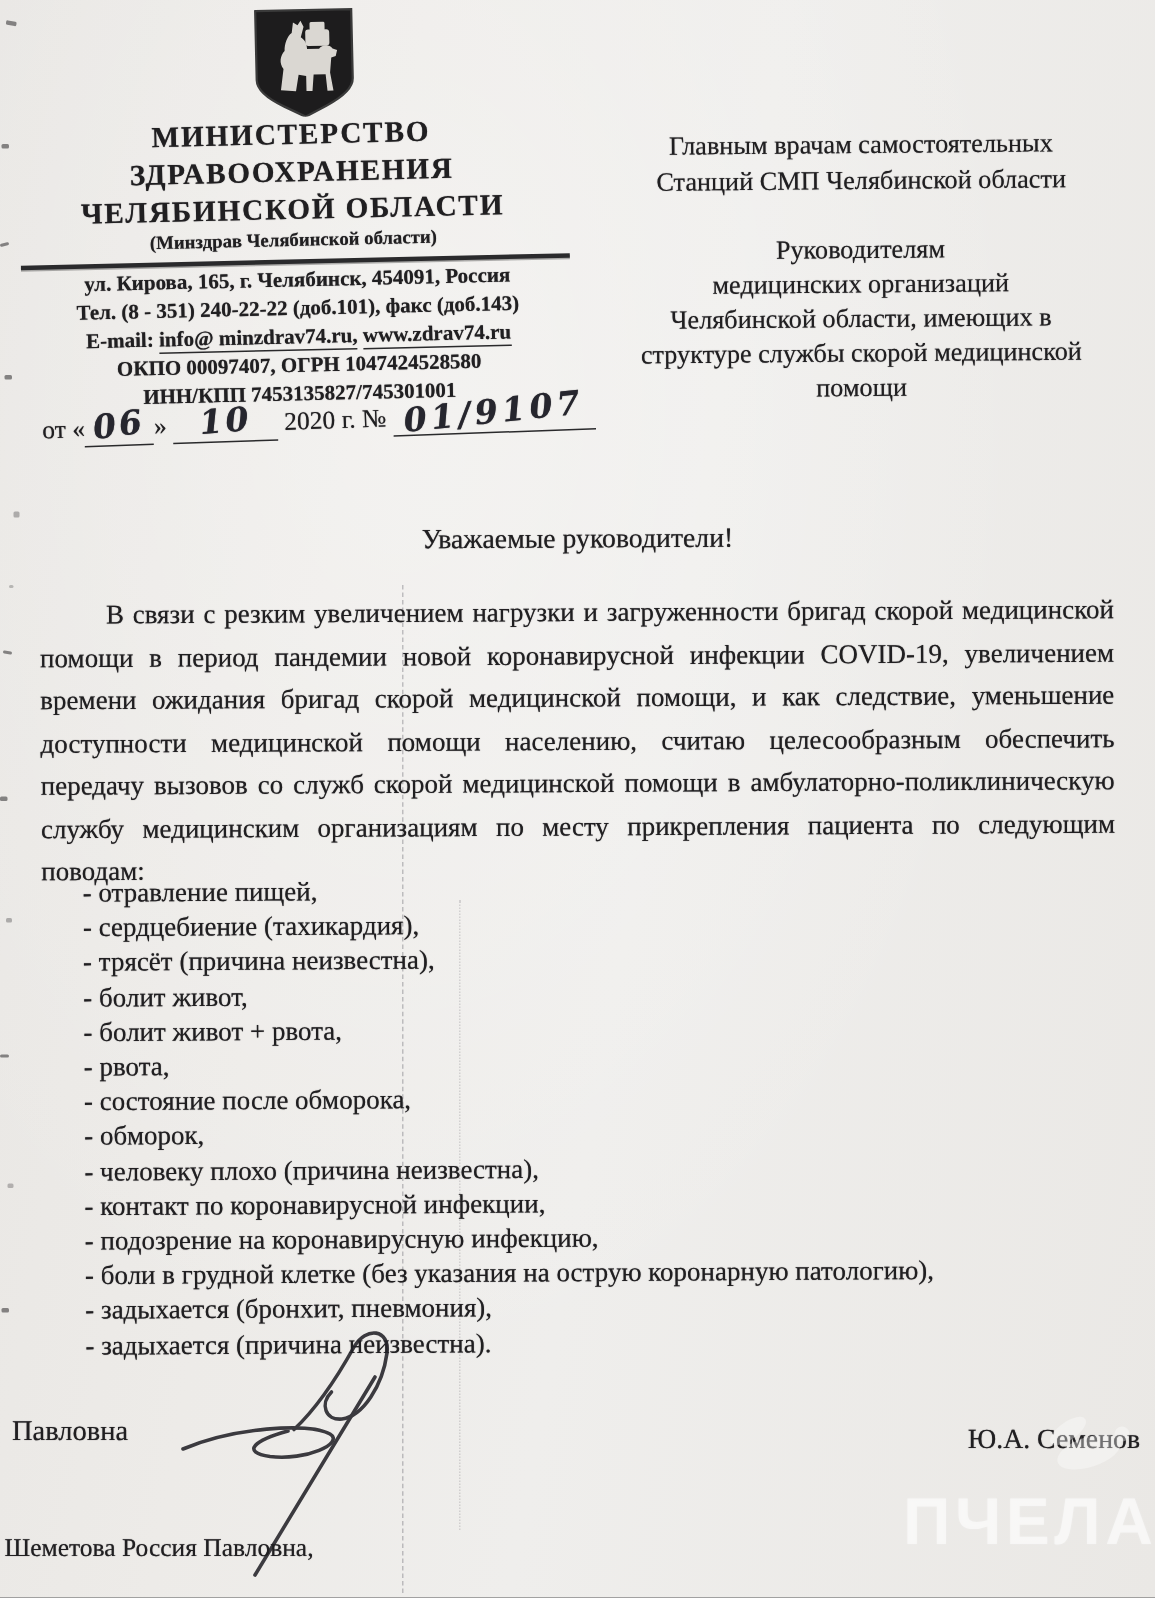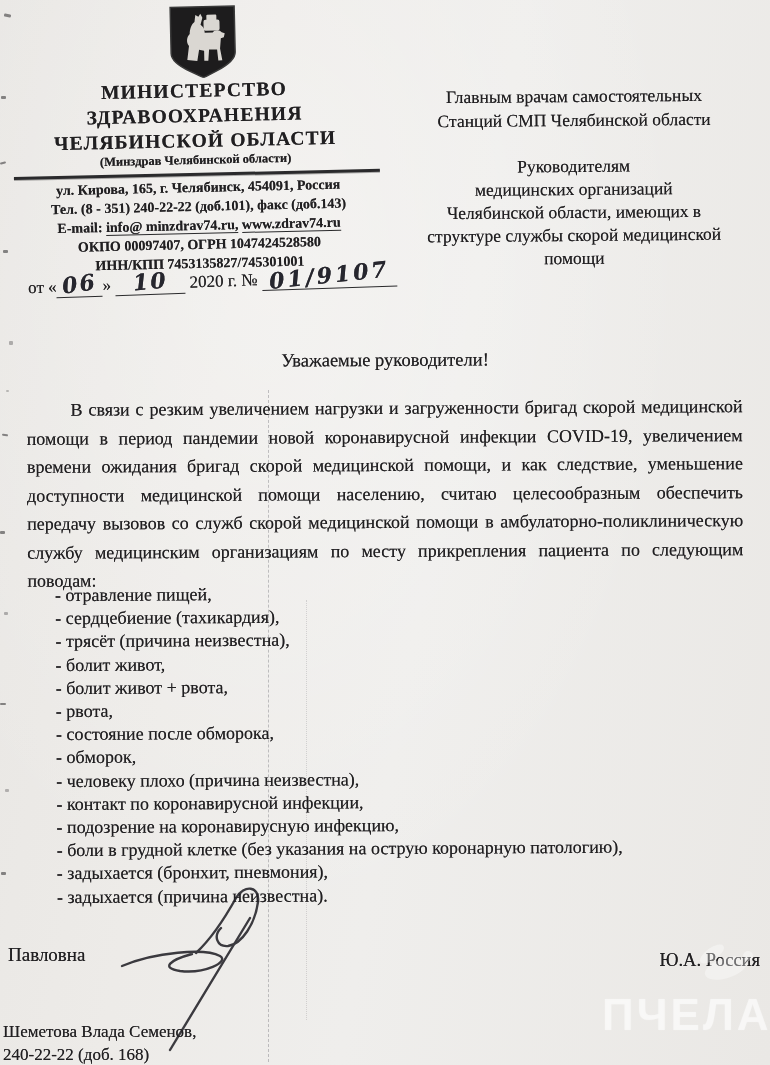--- a/index.html
+++ b/index.html
@@ -151,25 +151,24 @@
   <div class="minister">Павловна</div>
 
   <svg class="sig" viewBox="0 0 210 180" aria-hidden="true">
     <g fill="none" stroke="#232228" stroke-width="2.4" stroke-linecap="round" opacity="0.88">
       <path d="M 22,84 C 55,70 105,66 120,74 C 130,80 104,92 80,89 C 60,86 70,78 92,72"></path>
       <path d="M 96,71 C 112,56 126,34 136,16 C 144,2 160,4 158,20 C 155,42 142,62 128,64 C 117,65 113,54 121,46"></path>
       <path d="M 150,36 L 70,168"></path>
     </g>
   </svg>
 
-  <div class="signame">Ю.А. Россия</div>
+  <div class="signame">Ю.А. Семенов</div>
 
   <div class="contact">
-    <div>Шеметова Влада Семенов,</div>
-    <div>240-22-22 (доб. 168)</div>
+    <div>Шеметова Россия Павловна,</div>
   </div>
 
   <svg class="bee" viewBox="0 0 70 48" aria-hidden="true">
     <g fill="rgba(255,255,255,0.8)">
       <ellipse cx="40" cy="30" rx="22" ry="10" transform="rotate(-18 40 30)"></ellipse>
       <ellipse cx="26" cy="16" rx="14" ry="6" transform="rotate(-35 26 16)"></ellipse>
       <circle cx="62" cy="18" r="5"></circle>
     </g>
   </svg>
   <div class="watermark">ПЧЕЛА</div>

